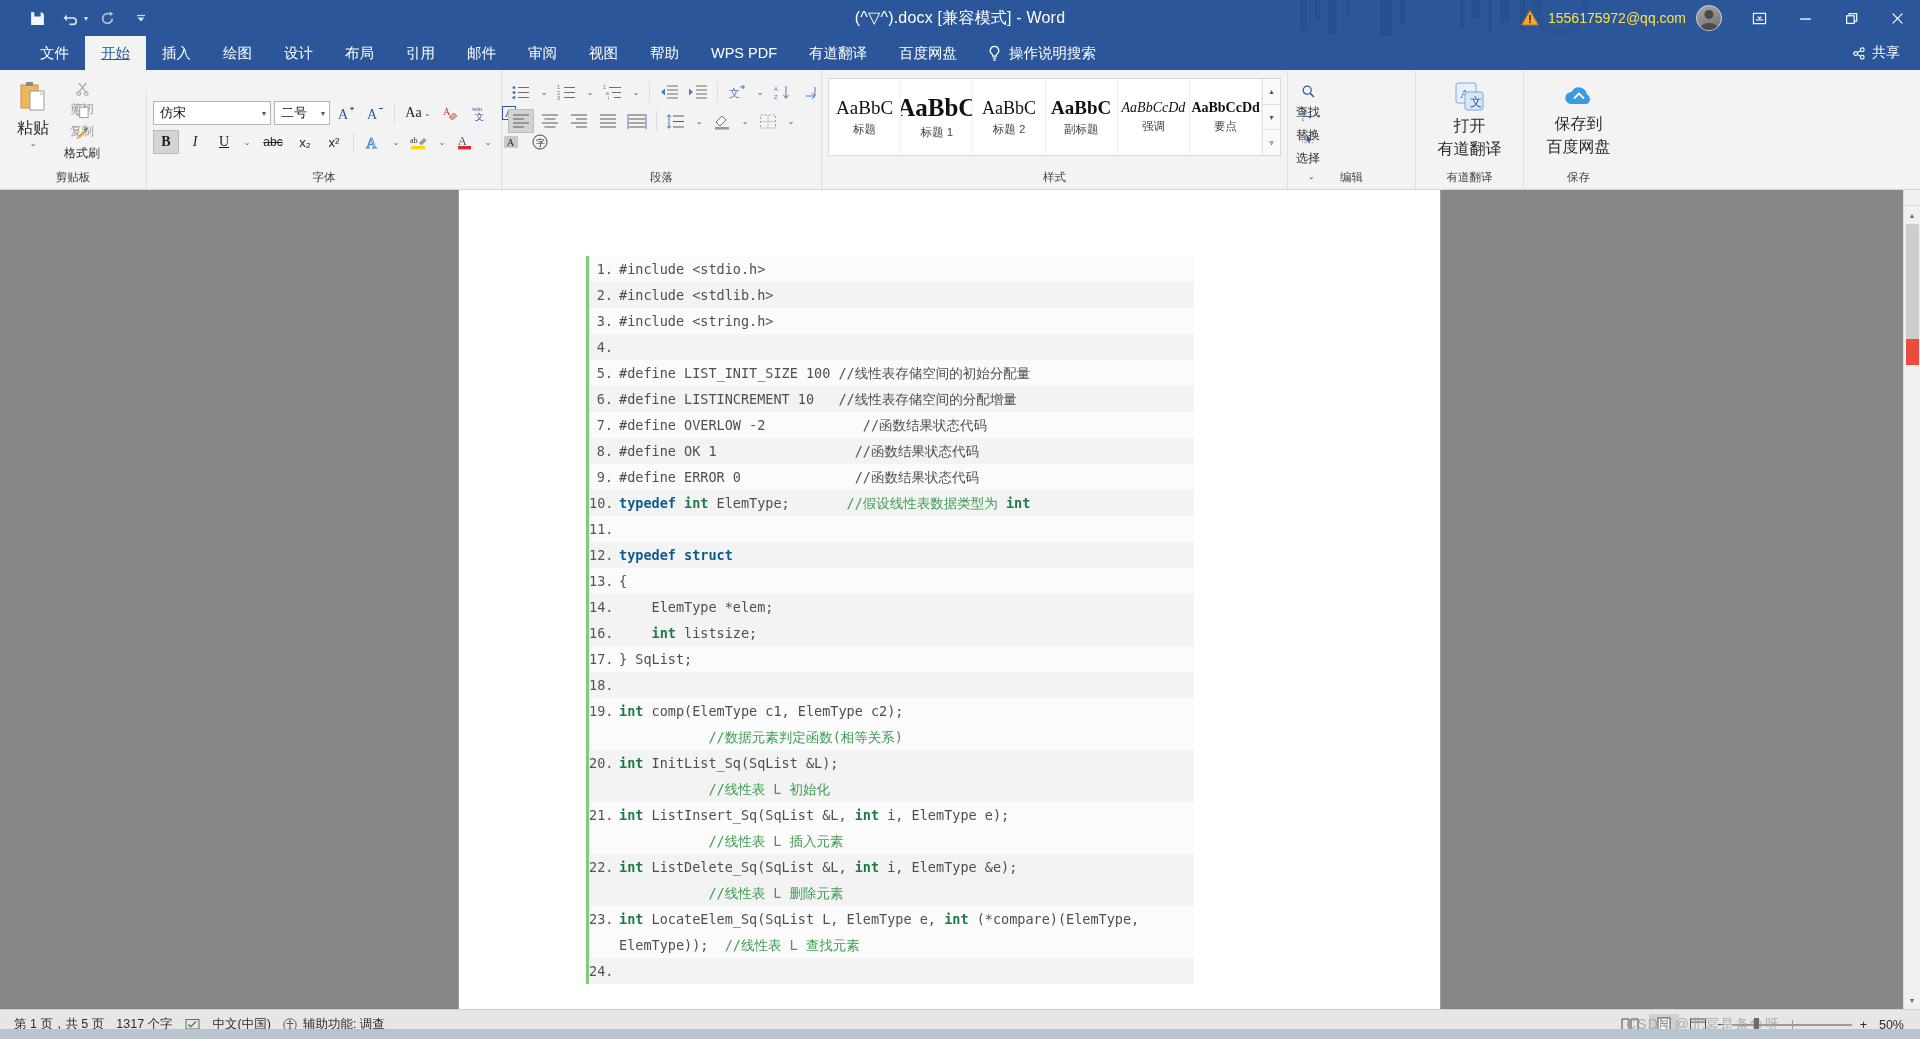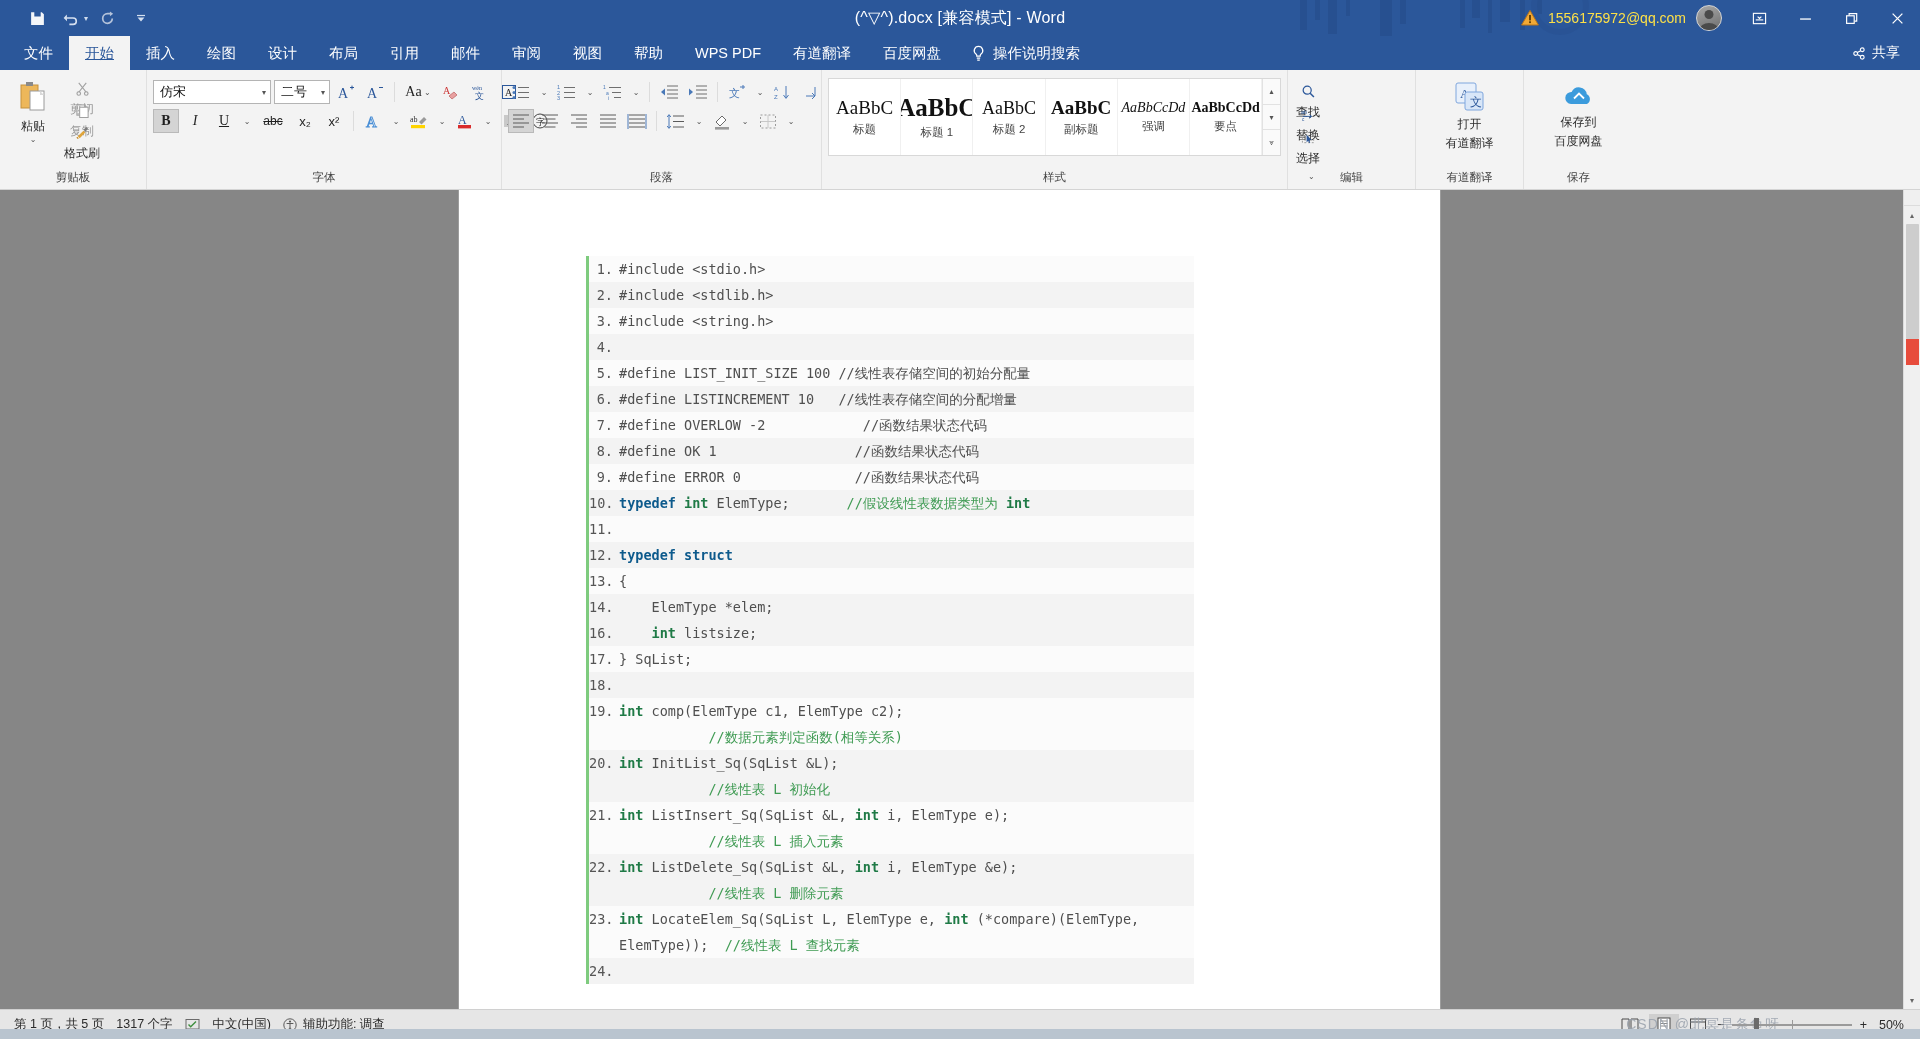--- a/index.html
+++ b/index.html
@@ -54,21 +54,21 @@
     width:46px; height:36px; display:flex; align-items:center; justify-content:center;
     color:#fff;
   }
 
   
   .motif { position:absolute; right:300px; top:0; height:36px; width:360px; opacity:.28; }
 
   
   .tabbar {
     height:34px; background:#2b579a; display:flex; align-items:flex-end;
-    padding-left:8px; flex:0 0 34px; position:relative;
+    padding-left:24px; flex:0 0 34px; position:relative;
   }
   .tab {
     height:34px; padding:0 16px; color:#ffffff; font-size:14.5px;
     display:flex; align-items:center; white-space:nowrap;
   }
   .tab.active { background:#f3f3f3; color:#2b579a;text-decoration:underline; }
   .tell-me { display:flex; align-items:center; gap:7px; padding:0 14px; color:#fff; height:34px; font-size:14.5px;}
   .bulb { width:15px; height:17px; }
   .share {
     margin-left:auto; display:flex; align-items:center; gap:6px; color:#fff;
@@ -86,21 +86,21 @@
   }
   .rgroup + .rgroup { border-left:1px solid #e0e0e0; }
   .rgroup-body { display:flex; align-items:flex-start; gap:2px; padding-top:2px; flex:1; }
   .rgroup-label {
     text-align:center; font-size:11.5px; color:#444; padding:2px 0 4px 0; position:relative;
   }
   .bigbtn {
     display:flex; flex-direction:column; align-items:center; justify-content:flex-start;
     width:54px; padding-top:4px; color:#2b2b2b; font-size:12px; gap:2px;
   }
-  .bigbtn .cap { font-size:12px; }
+  .bigbtn .cap { font-size:16px; }
   .bigbtn .chev { font-size:8px; color:#555; line-height:6px; }
   .colbtns { display:flex; flex-direction:column; gap:1px; padding-top:3px; }
   .minibtn {
     display:flex; align-items:center; gap:5px; font-size:12px; color:#9a9a9a;
     padding:2px 6px 2px 2px; height:21px; white-space:nowrap;flex-direction:column;
   }
   .minibtn.enabled { color:#2b2b2b; }
   .icon { display:inline-flex; align-items:center; justify-content:center; }
 
   .fontrow { display:flex; align-items:center; gap:3px; }
@@ -369,21 +369,21 @@
                   <path d="M2 13l1.5 1.5" stroke="#c58a22" stroke-width="1.4"></path>
                 </svg>
             </span>
             <span>格式刷</span>
           </div>
         </div>
       </div>
       <div class="rgroup-label">剪贴板</div>
     </div>
 
-    <div class="rgroup" style="width:355px;">
+    <div class="rgroup" style="width:355px;margin-top:21px;">
       <div class="rgroup-body" style="flex-direction:column; gap:5px; padding-top:6px;">
         <div class="fontrow">
           <div class="combo fname">
             <span>仿宋</span>
             <span class="arrow">▾</span>
           </div>
           <div class="combo fsize">
             <span>二号</span>
             <span class="arrow">▾</span>
           </div>

